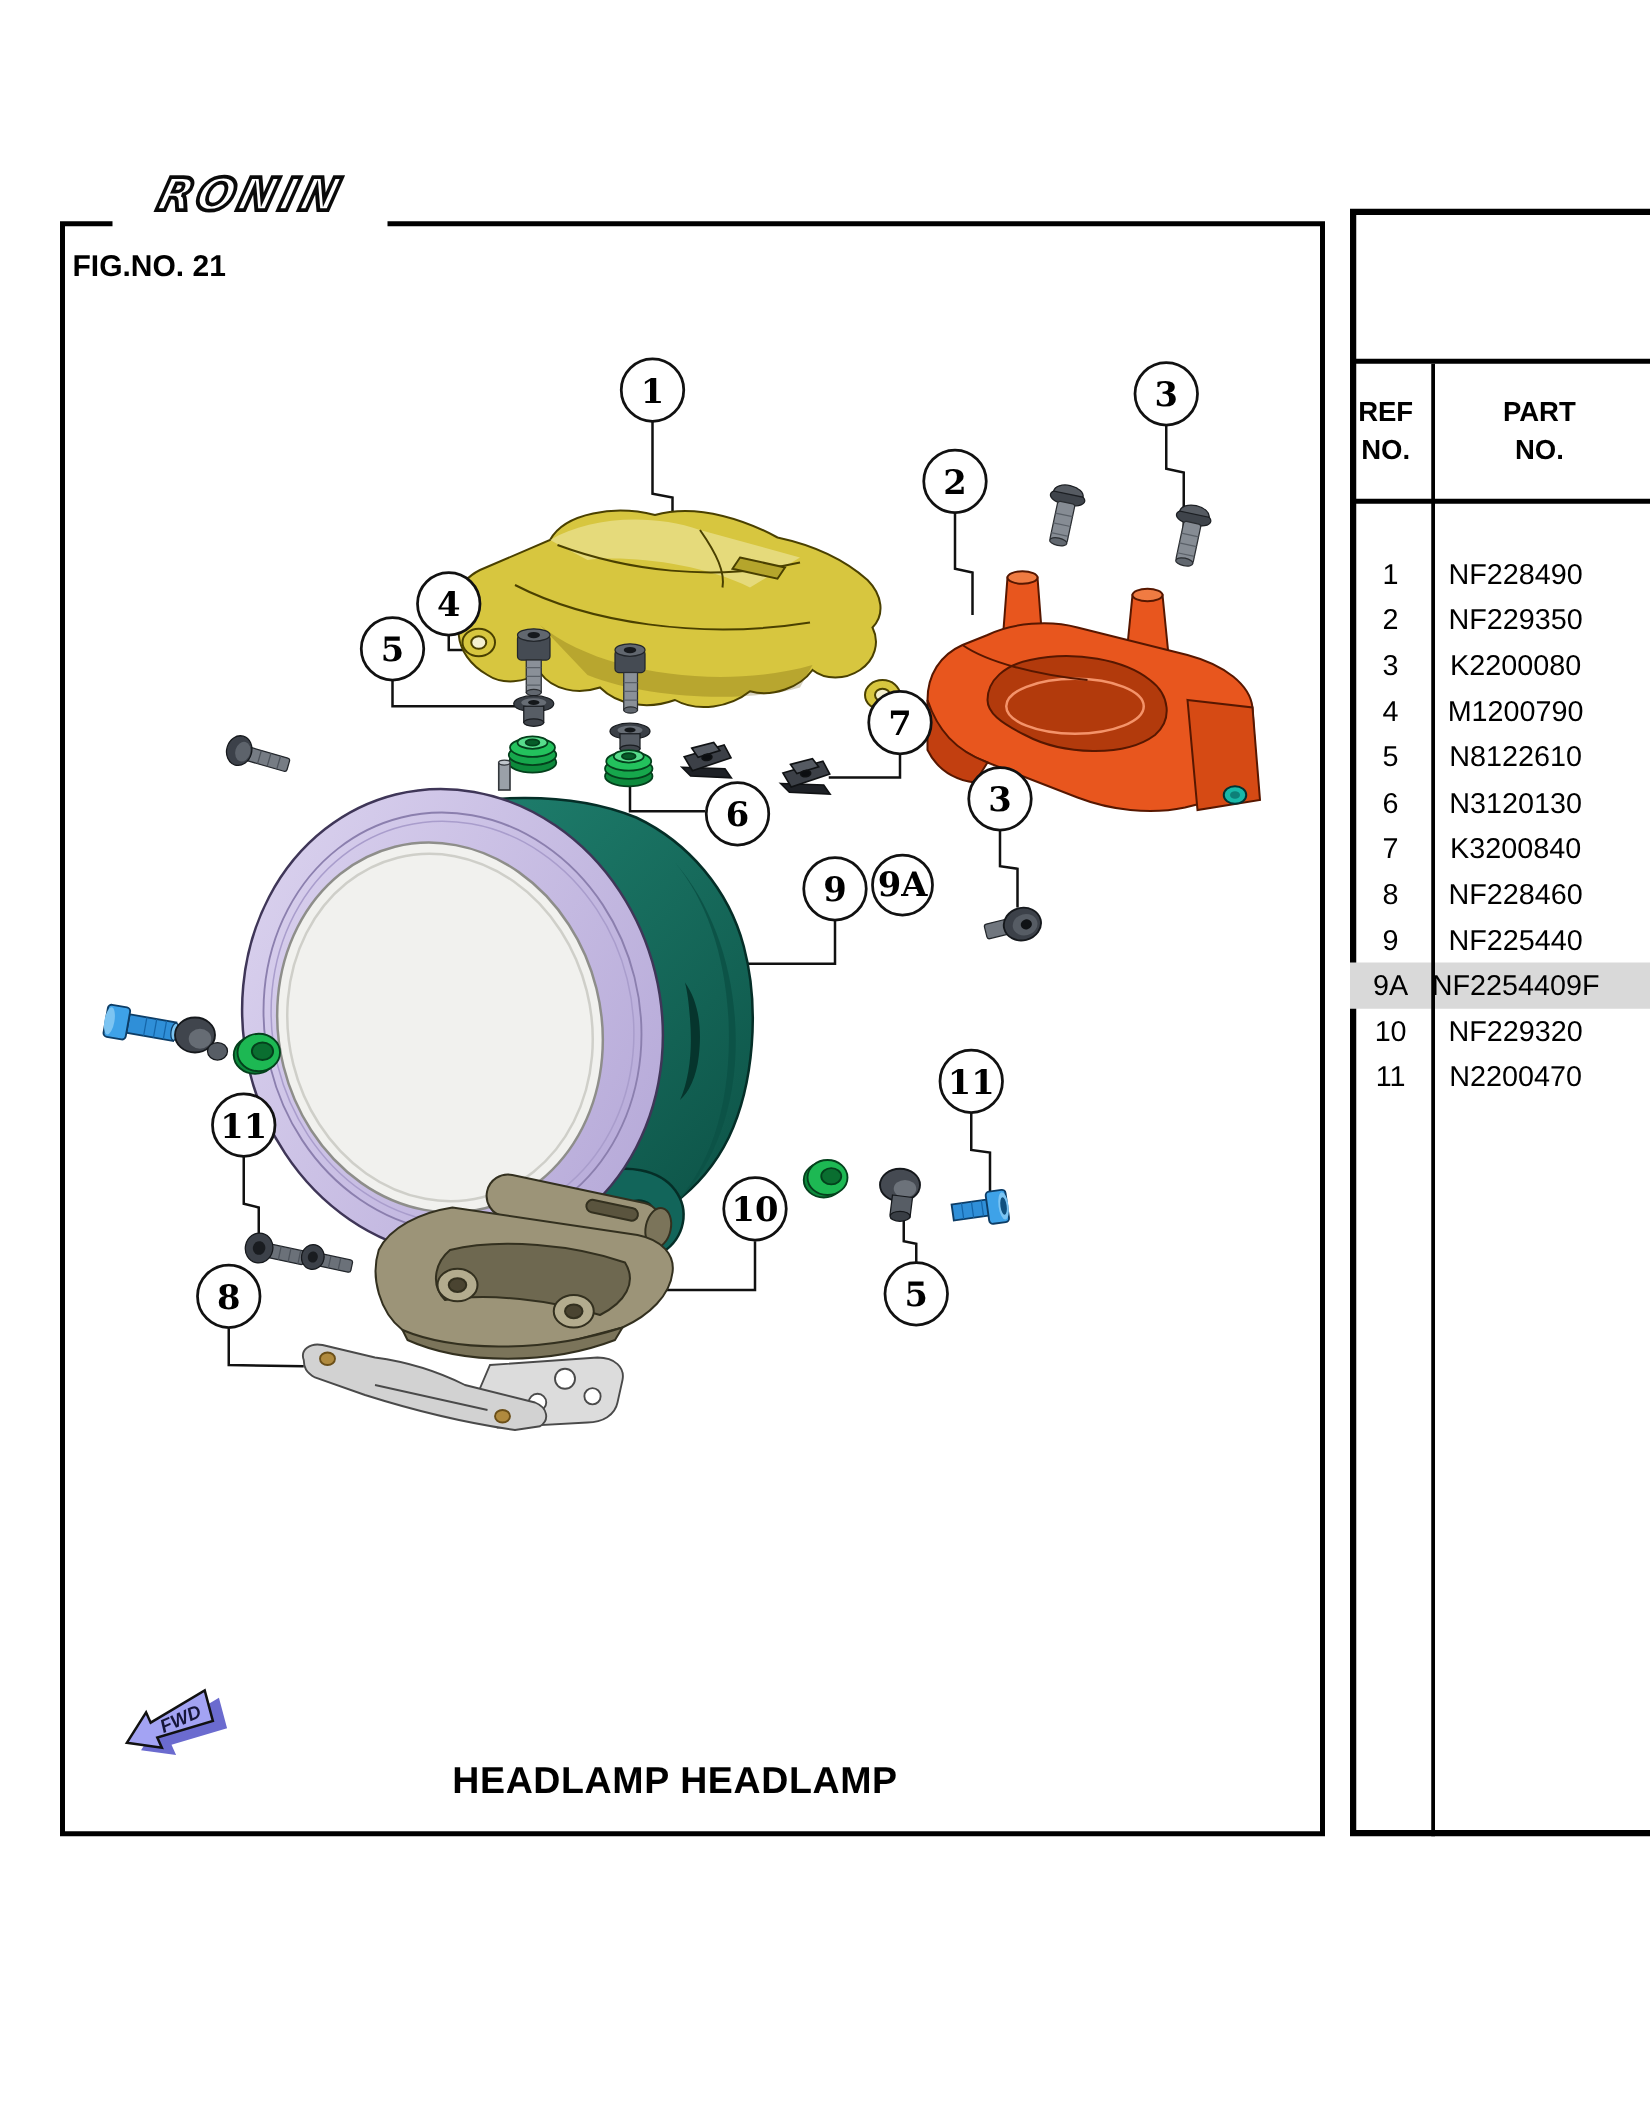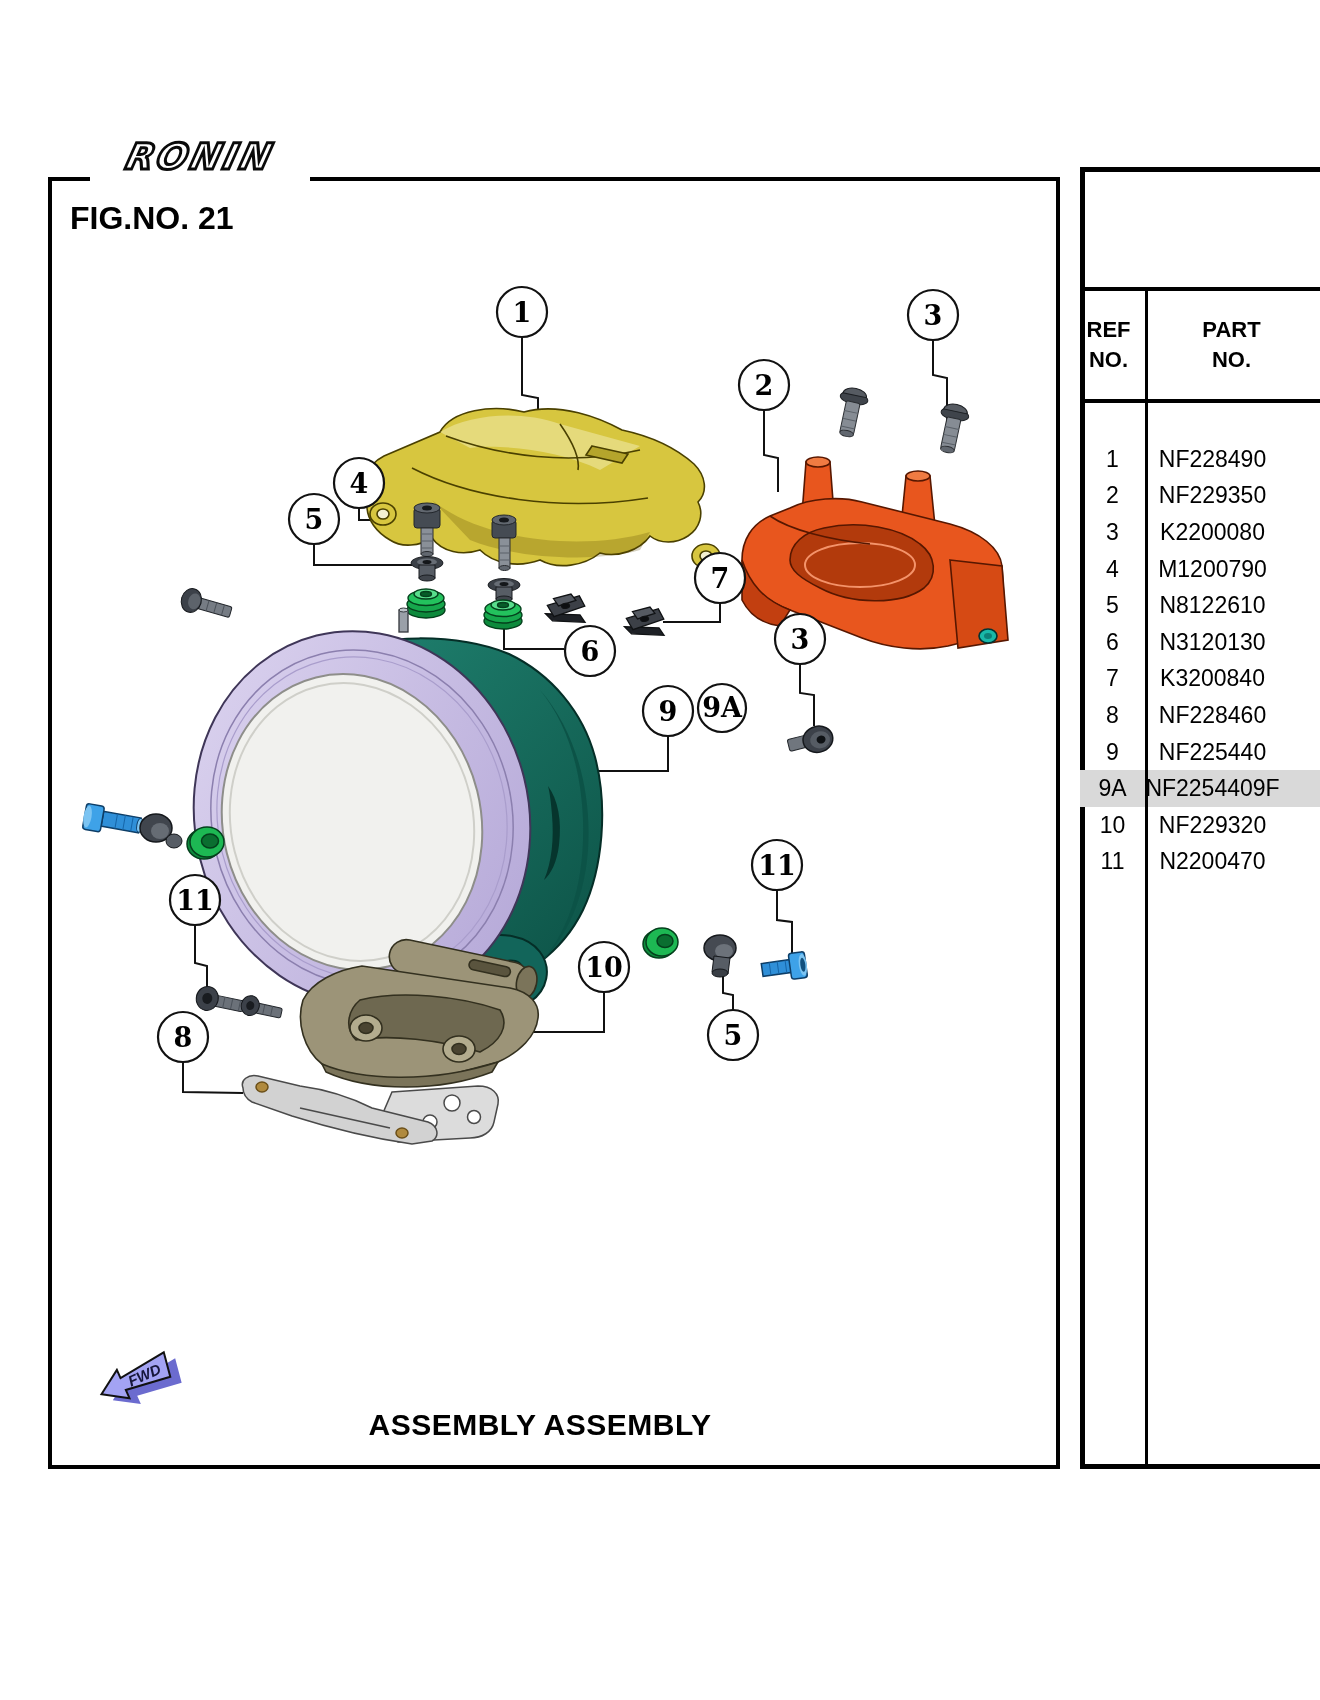--- a/index.html
+++ b/index.html
@@ -20,35 +20,35 @@
   #table-body{left:1080px;top:403px;width:240px;padding-top:38px;}
   .trow{display:flex;height:36.6px;align-items:center;font-size:23px;color:#000;}
   .trow.hl{background:#d9d9d9;}
   .tcell-ref{width:65px;text-align:center;}
   .tcell-part{flex:1;text-align:center;padding-right:40px;}
   
   #logo{left:90px;top:130px;width:220px;height:52px;background:#fff;z-index:3;
         display:flex;align-items:center;justify-content:center;}
   #logo span{font-family:"DejaVu Sans",sans-serif;font-style:italic;font-weight:900;font-size:36px;
         letter-spacing:3px;color:#fff;-webkit-text-stroke:3px #0a0a0a;transform:skewX(-14deg);}
-  #fig-label{left:70px;top:200px;font-size:32px;font-weight:bold;color:#000;z-index:3;}
+  #fig-label{left:58px;top:200px;font-size:24px;font-weight:bold;color:#000;z-index:3;}
   #assembly-title{left:260px;top:1408px;width:560px;text-align:center;font-size:30px;
                   font-weight:bold;letter-spacing:0.5px;color:#000;z-index:3;}
   #diagram-svg{left:0;top:0;z-index:2;}
   .callout-text{font-family:"DejaVu Serif",serif;font-weight:bold;font-size:27px;}
 </style>
 </head>
 <body>
 
 <div class="abs" id="main-box"></div>
 <div class="abs" id="logo">
   <span>RONIN</span>
 </div>
 <div class="abs" id="fig-label">FIG.NO. 21</div>
-<div class="abs" id="assembly-title">ASSEMBLY ASSEMBLY</div>
+<div class="abs" id="assembly-title">HEADLAMP HEADLAMP</div>
 
 <div class="abs" id="table-box"></div>
 <div class="abs" id="table-top-cell"></div>
 <div class="abs" id="table-header">
   <div class="hdr-cell hdr-ref">
     <span>REF</span>
     <span>NO.</span>
   </div>
   <div class="hdr-cell hdr-part">
     <span>PART</span>

